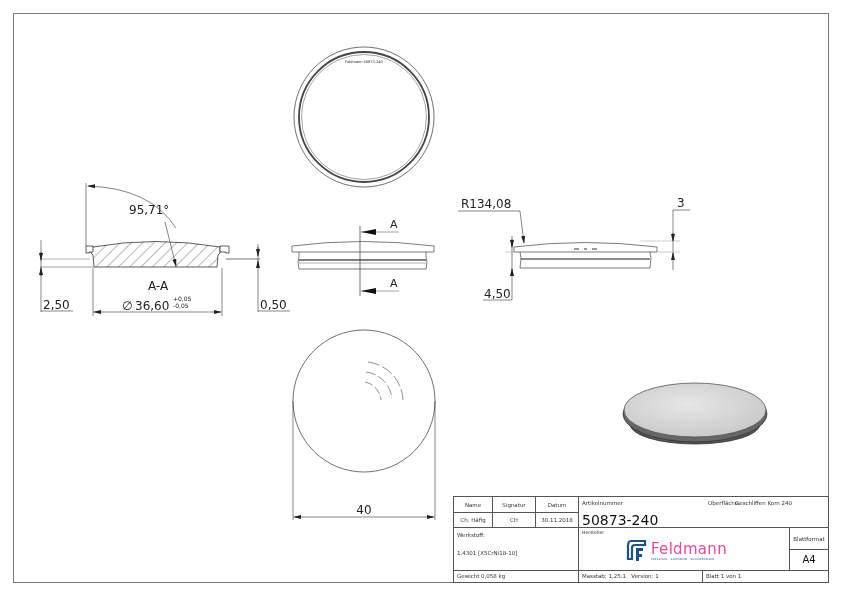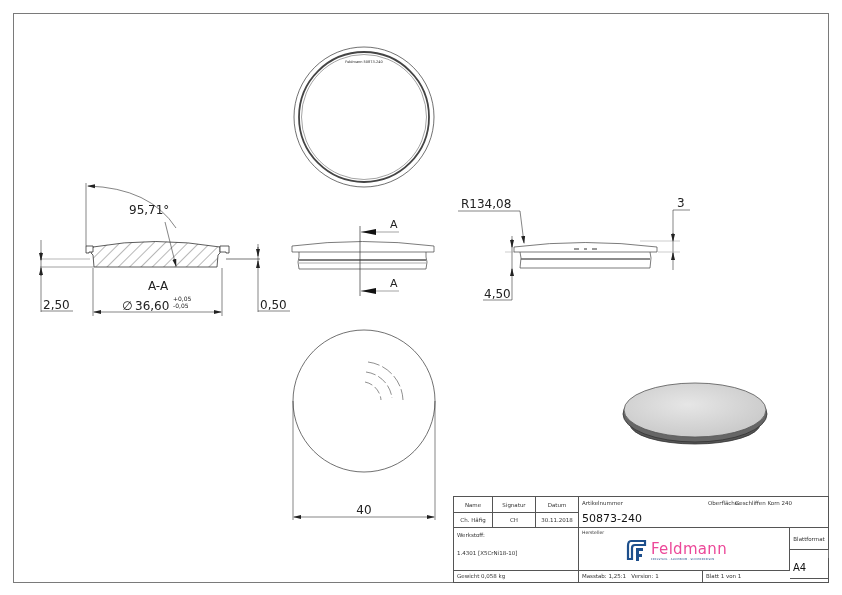--- a/index.html
+++ b/index.html
@@ -8,22 +8,22 @@
     .sheet { position: absolute; left: 13px; top: 13px; width: 816px; height: 570px;
              border: 1px solid #7a7a7a; box-sizing: border-box; }
     svg.drawing { position: absolute; left: 0; top: 0; }
     .dim { font-family: "DejaVu Sans", sans-serif; fill: #222; }
     
     .tb { position: absolute; left: 453px; top: 496px; width: 376px; height: 87px;
           font-size: 5.5px; color: #333; }
     .tb .cell { position: absolute; border-right: 1px solid #555; border-bottom: 1px solid #555;
                 box-sizing: border-box; padding: 2px 3px; overflow: hidden; white-space: nowrap; }
     .tb .center { text-align: center; }
-    .tb .big { font-size: 11px; color: #111; }
-    .tb .a4 { font-size: 10px; color: #111; text-align: left; margin-top: 8px; }
+    .tb .big { font-size: 14px; color: #111; }
+    .tb .a4 { font-size: 10px; color: #111; text-align: center; }
     .logo { position: absolute; left: 172px; top: 42px; display: flex; align-items: center; }
     .logo-text { font-family: "DejaVu Sans", sans-serif; font-size: 15px; color: #ec4899;
                  letter-spacing: 0.3px; line-height: 1; }
     .logo-sub { font-size: 2.6px; color: #1d4f8c; letter-spacing: 0.2px; margin-top: 1px; }
   </style>
 </head>
 <body>
 
 <div class="sheet"></div>
 

